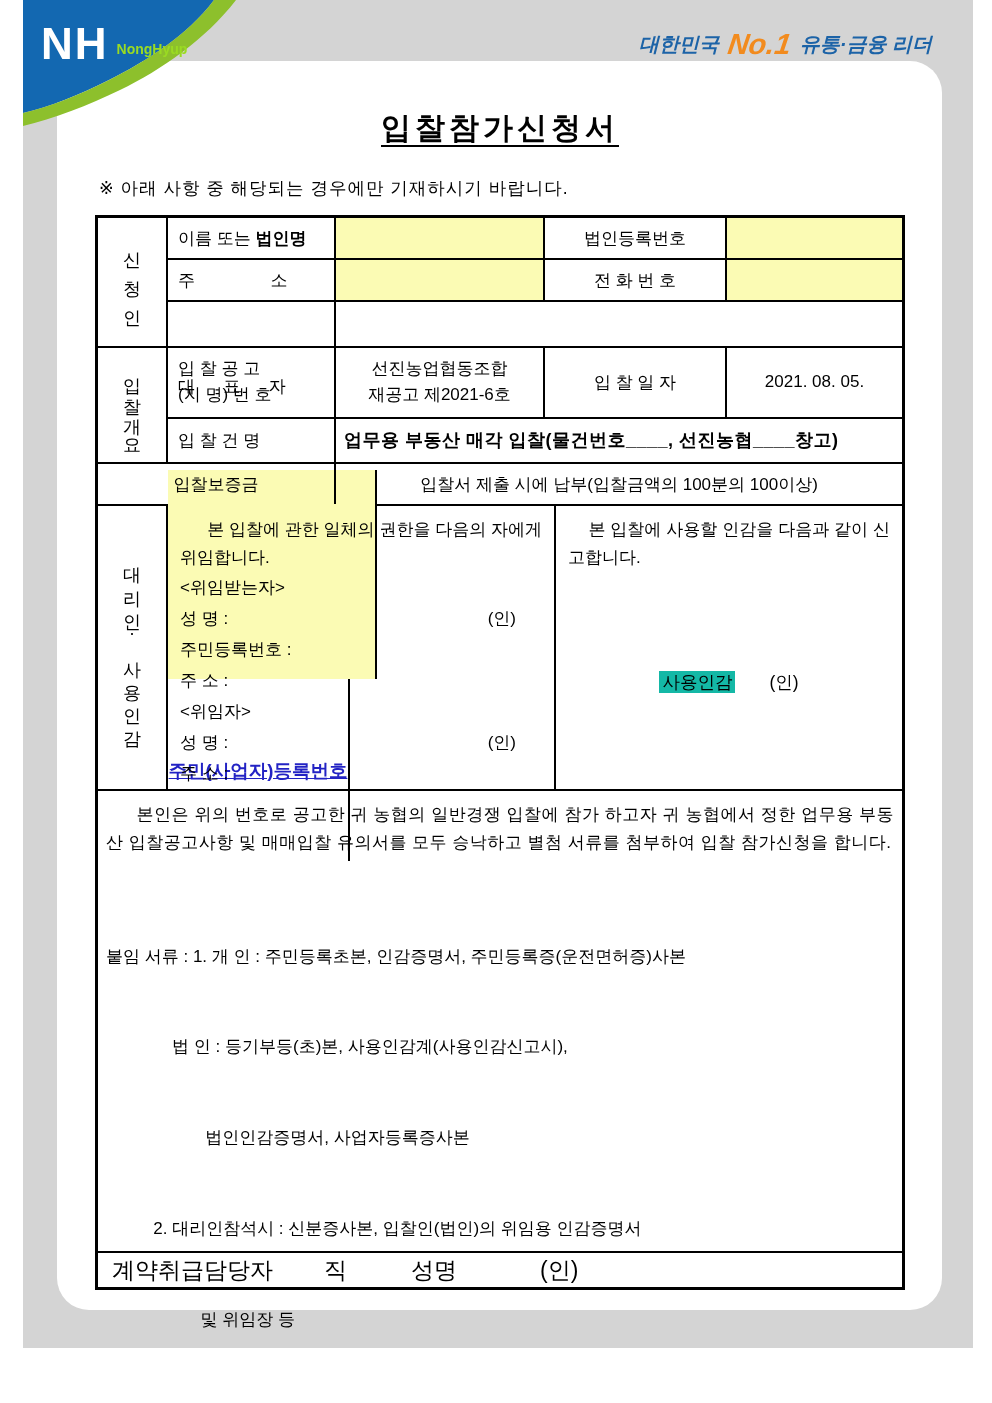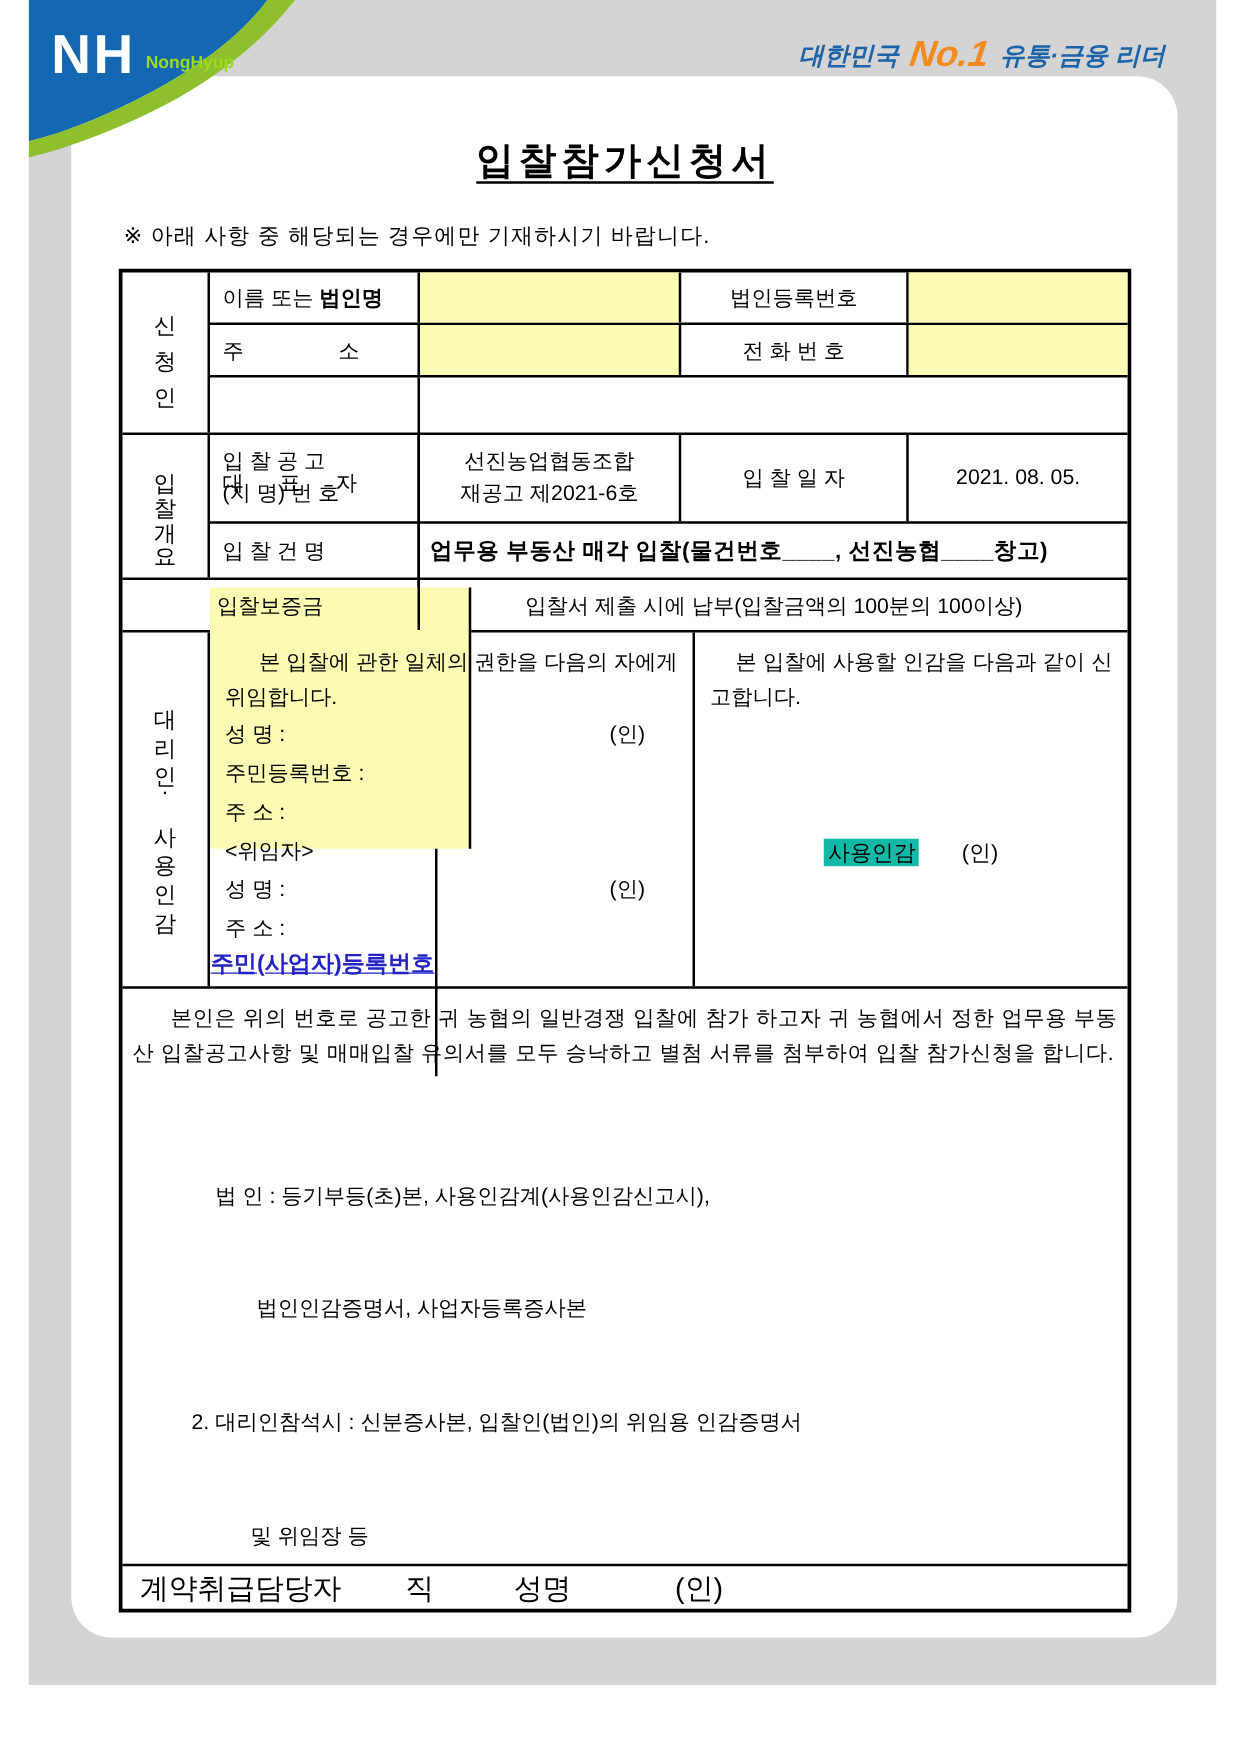--- a/index.html
+++ b/index.html
@@ -142,20 +142,23 @@
           <div class="cell ctr" style="width:238px; flex:0 0 238px;">입찰보증금</div>
           <div class="cell ctr w-e">입찰서 제출 시에 납부(입찰금액의 100분의 100이상)</div>
         </div>
       </div>
 
       <div class="sec sec-agent">
         <div class="vlabel" style="letter-spacing:0.28em;">대리인·사용인감</div>
         <div class="agent-left">
           <div class="intro">본 입찰에 관한 일체의 권한을 다음의 자에게 위임합니다.</div>
           <div class="agent-line">
+              <span>&lt;위임받는자&gt;</span>
+            </div>
+          <div class="agent-line">
               <span>성 명 :</span>
               <span class="seal">(인)</span>
             </div>
           <div class="agent-line">
               <span>주민등록번호 :</span>
             </div>
           <div class="agent-line">
               <span>주 소 :</span>
             </div>
           <div class="agent-line">
@@ -173,20 +176,21 @@
           <div class="intro">본 입찰에 사용할 인감을 다음과 같이 신고합니다.</div>
           <div class="seal-line">
             <span class="hl">사용인감</span><span class="seal-gap"></span><span>(인)</span>
           </div>
         </div>
       </div>
 
       <div class="sec sec-main">
         <div class="decl-para">본인은 위의 번호로 공고한 귀 농협의 일반경쟁 입찰에 참가 하고자 귀 농협에서 정한 업무용 부동산 입찰공고사항 및 매매입찰 유의서를 모두 승낙하고 별첨 서류를 첨부하여 입찰 참가신청을 합니다.</div>
         <div class="attach">
+          <div>붙임 서류 : 1. 개 인 : 주민등록초본, 인감증명서, 주민등록증(운전면허증)사본</div>
           <div>              법 인 : 등기부등(초)본, 사용인감계(사용인감신고시),</div>
           <div>                     법인인감증명서, 사업자등록증사본</div>
           <div>          2. 대리인참석시 : 신분증사본, 입찰인(법인)의 위임용 인감증명서</div>
           <div>                    및 위임장 등</div>
         </div>
 
       </div>
 
       <div class="sec sec-footer">계약취급담당자        직          성명             (인)</div>
 

